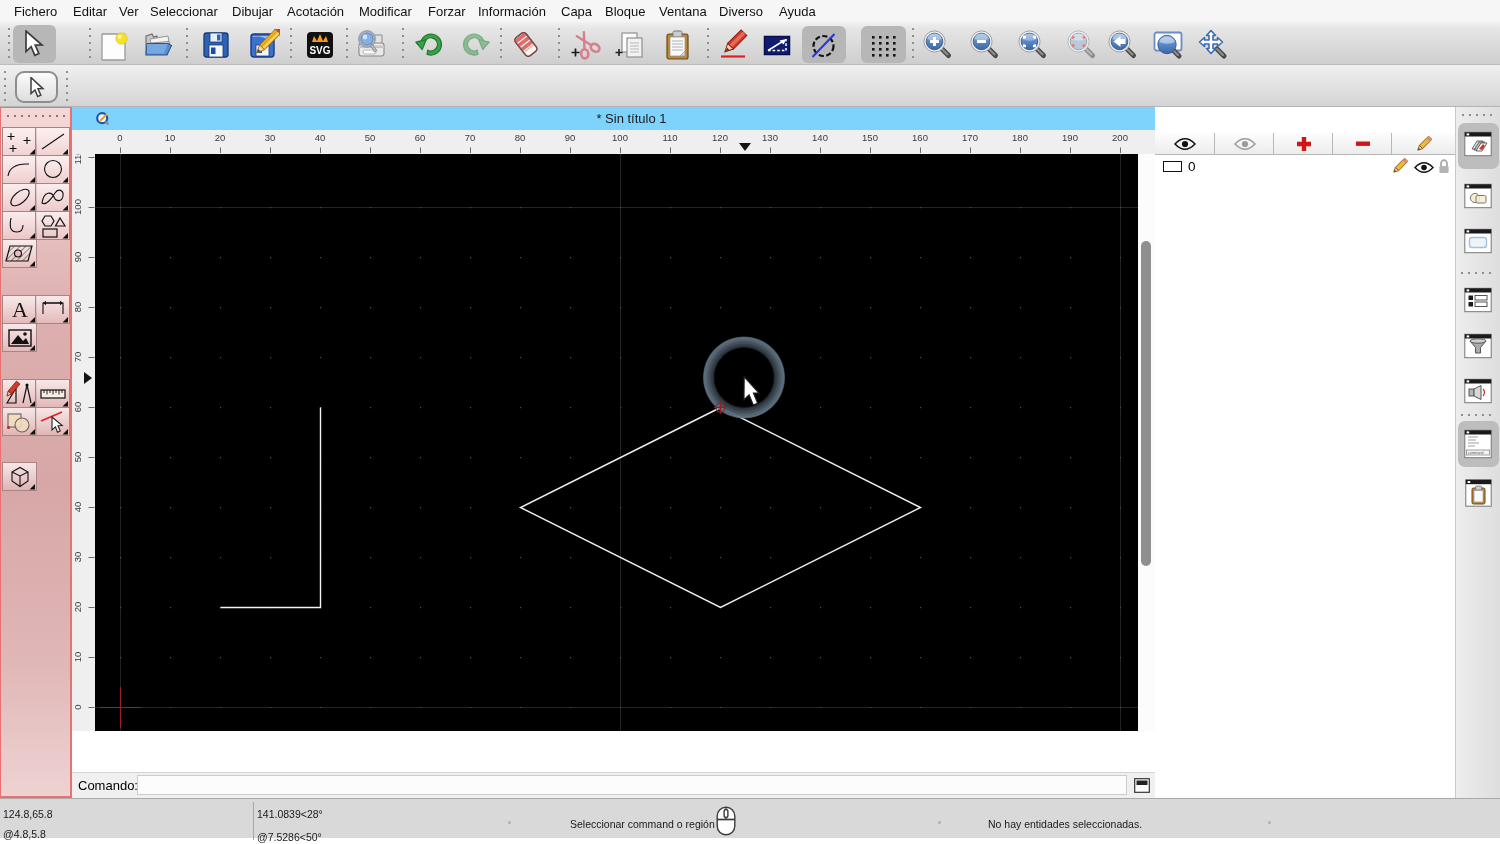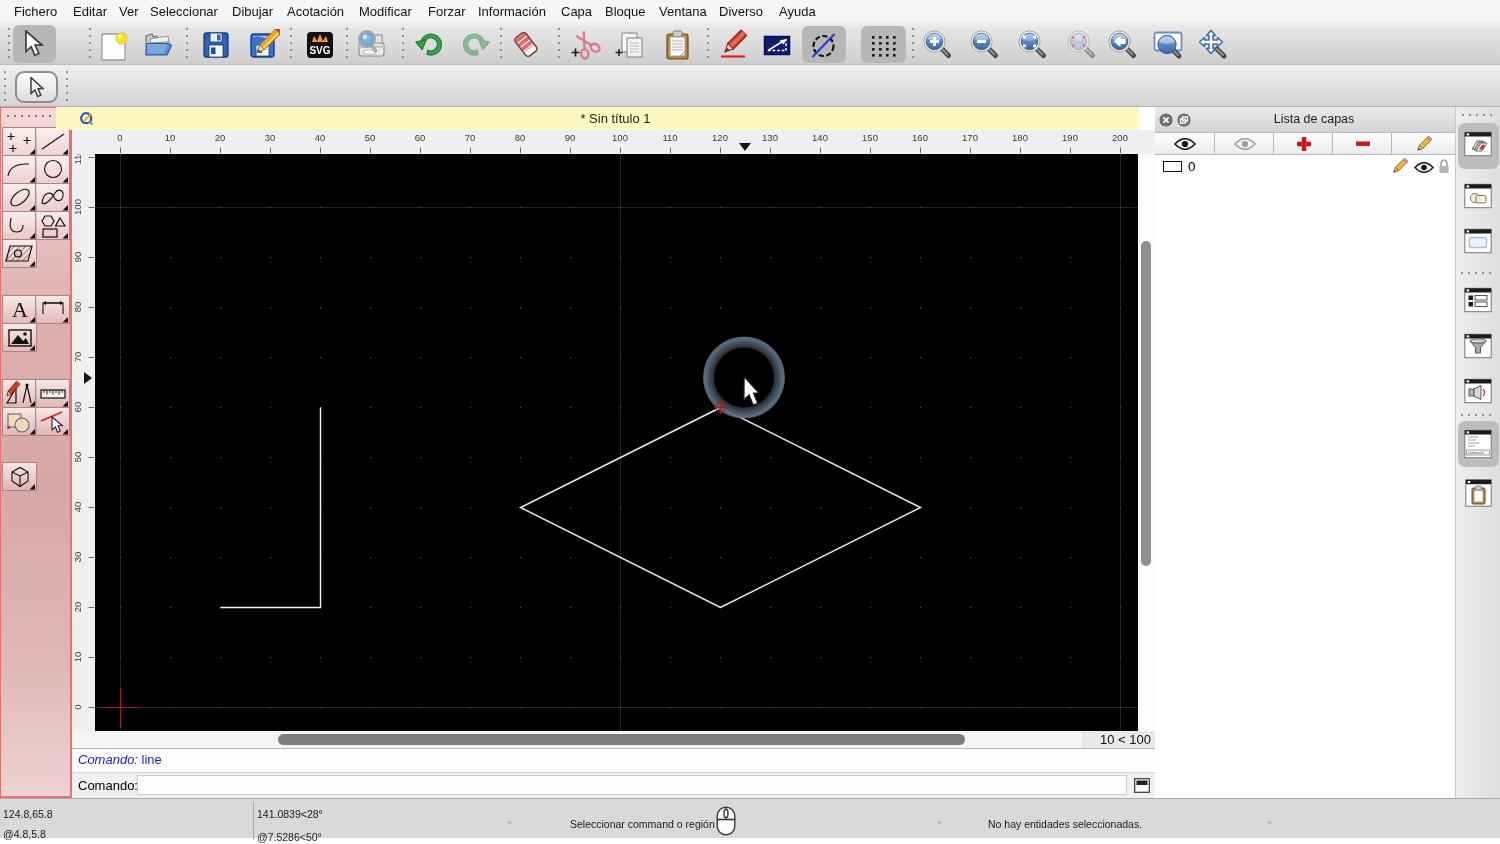--- a/index.html
+++ b/index.html
@@ -12,21 +12,21 @@
 
 #tb1{left:0;top:22px;width:1500px;height:43px;background:linear-gradient(#f1f1f1,#e6e6e6 15%,#cecece);border-bottom:1px solid #bcbcbc;}
 #tb2{left:0;top:65px;width:1500px;height:42px;background:linear-gradient(#f0f0f0,#d4d4d4);border-bottom:1px solid #b4b4b4;}
 .vsep{width:2px;background-image:repeating-linear-gradient(to bottom,#8f8f8f 0 2px,transparent 2px 7px);}
 .selbtn{background:#b7b7b7;border-radius:6px;}
 
 #leftdock{left:0;top:107px;width:72px;height:691px;background:linear-gradient(#f4d8d8 0%,#ddafaf 30%,#d7a7a7 55%,#e0b6b6 80%,#eed2d2 100%);border-top:1px solid #e87272;border-right:2px solid #e87272;border-left:1px solid #e87272;border-bottom:2px solid #e87272;}
 .pbtn{width:35px;height:29px;background:linear-gradient(rgba(255,246,246,0.8),rgba(250,220,220,0.25));border:1px solid #aa8484;}
 .pbtn svg{position:absolute;left:0;top:0;}
 
-#tabbar{left:56px;top:107px;width:1083px;height:23px;background:#fef9c3;}
+#tabbar{left:72px;top:107px;width:1083px;height:23px;background:#7dd3fc;}
 #tabtitle{position:absolute;left:18px;top:4px;width:1083px;text-align:center;font-size:13px;color:#1a1a1a;}
 #hruler{left:72px;top:130px;width:1083px;height:24px;background:#efefef;}
 #vruler{left:72px;top:154px;width:23px;height:577px;background:#efefef;overflow:hidden;}
 #canvas{left:95px;top:154px;width:1043px;height:577px;background:#000;}
 
 #vscroll{left:1138px;top:154px;width:17px;height:577px;background:#fcfcfc;}
 #vthumb{position:absolute;left:3px;top:87px;width:10px;height:325px;background:#8f8f8f;border-radius:5px;}
 #hscrollrow{left:72px;top:731px;width:1083px;height:17px;background:#f5f5f5;}
 #hthumb{position:absolute;left:206px;top:3px;width:687px;height:11px;background:#7d7d7d;border-radius:5.5px;}
 #gridinfo{position:absolute;left:1010px;top:0px;width:73px;height:17px;background:#e9e9e9;font-size:13px;color:#111;text-align:right;padding:1px 4px 0 0;}
@@ -590,46 +590,29 @@
       <line x1="625.5" y1="247" x2="625.5" y2="260"></line>
       <line x1="619" y1="253.5" x2="632" y2="253.5"></line>
     </g>
 
     <path d="M649.2,222.8 L649,245.6 L654.1,240.8 L658.4,251.1 L662.6,249.3 L658.4,239.1 L663.7,239 Z" fill="#ffffff" stroke="#222" stroke-width="1.1"></path>
   </svg>
   </div>
   <div id="vscroll" class="abs">
       <div id="vthumb"></div>
     </div>
-  <div id="hscrollrow" class="abs">
-      <div id="hthumb"></div>
-      <div id="gridinfo">10 &lt; 100</div>
-    </div>
-  <div id="cmdhist" class="abs"><i>Comando:</i>&nbsp;line</div>
   <div id="cmdrow" class="abs">
       <span style="position:absolute;left:6px;top:5px">Comando:</span>
       <div id="cmdinput"></div>
     <svg class="abs" style="left:1062px;top:5px" width="16" height="15" viewBox="0 0 16 15">
       <rect x="0.7" y="0.7" width="14.6" height="13.6" fill="#fff" stroke="#333" stroke-width="1.2"></rect>
       <rect x="2.5" y="2.5" width="11" height="4.5" fill="#222"></rect>
     </svg>
   </div>
   <div id="lpanel" class="abs">
-    <div id="lptitle">
-      <div class="t">Lista de capas</div>
-      <svg class="abs" style="left:4px;top:6px" width="34" height="14" viewBox="0 0 34 14">
-        <circle cx="7" cy="7" r="6.6" fill="#6e6e6e"></circle>
-        <path d="M4.4,4.4 L9.6,9.6 M9.6,4.4 L4.4,9.6" stroke="#fff" stroke-width="1.8"></path>
-        <circle cx="25" cy="7" r="6.6" fill="#6e6e6e"></circle>
-        <g fill="none" stroke="#fff" stroke-width="1.3">
-            <rect x="23.5" y="3.8" width="5" height="4.2"></rect>
-            <rect x="21.5" y="6" width="5" height="4.2"></rect>
-          </g>
-      </svg>
-    </div>
     <div class="lpbtn" style="left:0px;width:60px">
       <svg style="position:absolute;left:19px;top:4px" width="22" height="14" viewBox="0 0 22 14">
           <path d="M1,7 Q11,-3.5 21,7 Q11,17.5 1,7 Z" fill="none" stroke="#111" stroke-width="1.5"></path>
           <circle cx="11" cy="7" r="3.1" fill="#111"></circle>
         </svg>
     </div>
     <div class="lpbtn" style="left:60px;width:59px">
       <svg style="position:absolute;left:19px;top:4px" width="22" height="14" viewBox="0 0 22 14">
           <path d="M1,7 Q11,-3.5 21,7 Q11,17.5 1,7 Z" fill="none" stroke="#9c9c9c" stroke-width="1.5"></path>
           <circle cx="11" cy="7" r="3.1" fill="#9c9c9c"></circle>

